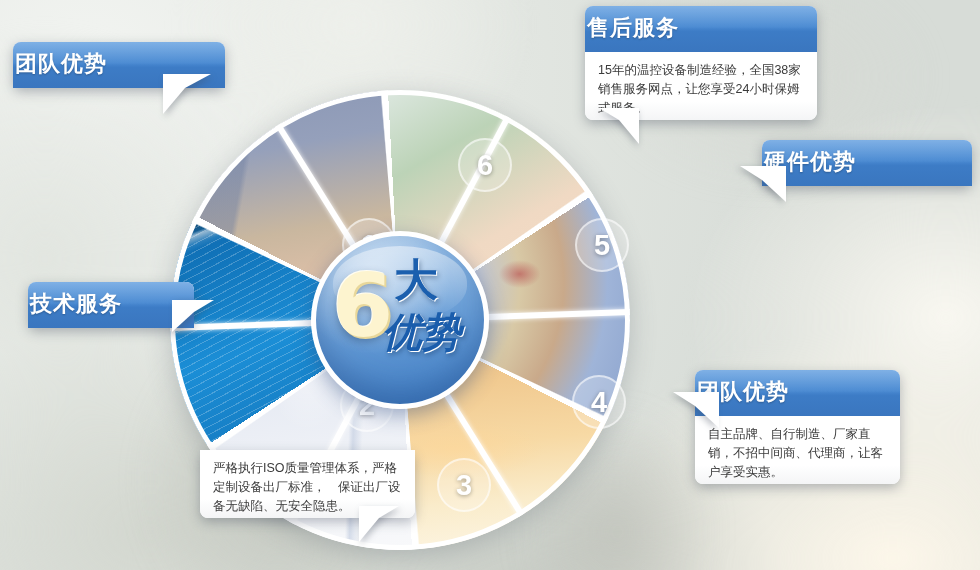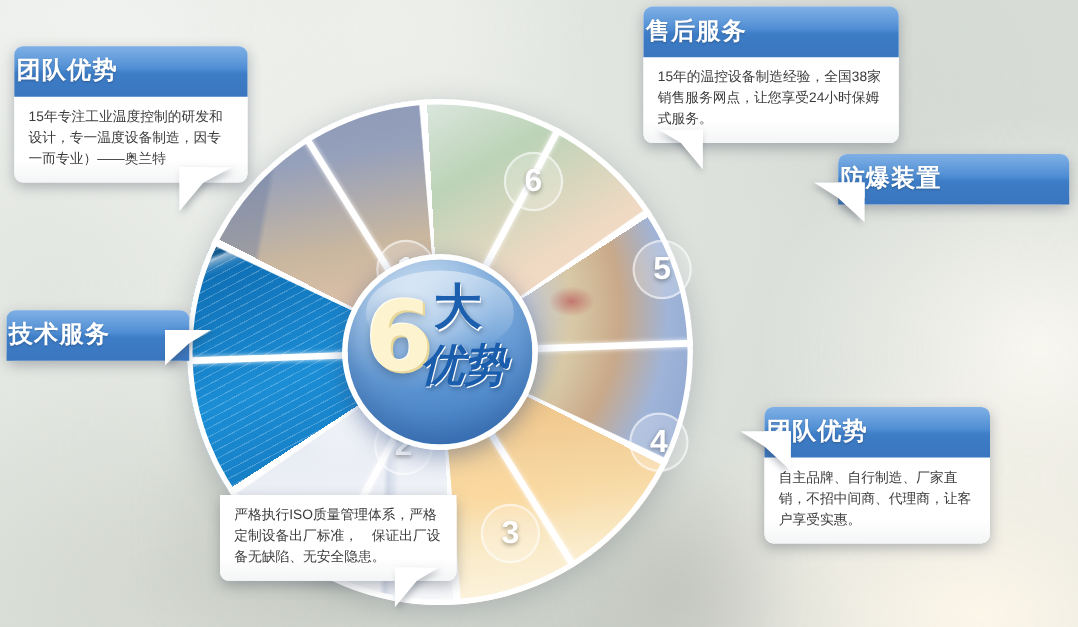--- a/index.html
+++ b/index.html
@@ -173,21 +173,21 @@
   .card .hd{
     background:linear-gradient(180deg,#5b9ade 0%,#4a8ad2 45%,#3d7cc6 55%,#3a76bf 100%);
     color:#fff; font-size:22px; font-weight:700;
     padding:7px 14px 9px 2px;
     border-radius:8px 8px 0 0;
     letter-spacing:1px;
     text-shadow:0 1px 2px rgba(0,0,0,.25);
   }
   .card .bd{
     color:#3b3b3b; font-size:12.5px; line-height:19px;
-    padding:9px 13px 12px 13px;
+    padding:9px 13px 2px 13px;
     border-radius:0 0 8px 8px;
     background:linear-gradient(180deg,#ffffff 0%,#ffffff 72%,#f4f5f6 100%);
   }
   .tail{ position:absolute; width:0; height:0; }
 
   
   #c-team   { left:13px;  top:42px;  width:212px; }
   #c-team .tail{ left:150px; bottom:-26px;
       border-left:22px solid #fff; border-top:14px solid #fff;
       border-right:26px solid transparent; border-bottom:26px solid transparent;
@@ -210,21 +210,21 @@
       border-top:14px solid #fff; border-right:24px solid #fff;
       border-bottom:22px solid transparent; border-left:22px solid transparent;
       filter:drop-shadow(-3px 2px 3px rgba(60,70,85,.3)); }
 
   #c-qual   { left:200px; top:450px; width:215px; }
   #c-qual .tail{ right:16px; bottom:-24px;
       border-left:20px solid #fff; border-top:12px solid #fff;
       border-right:20px solid transparent; border-bottom:24px solid transparent;
       filter:drop-shadow(2px 3px 3px rgba(60,70,85,.3)); }
 
-  #c-tech   { left:6px;  top:282px; width:166px; }
+  #c-tech   { left:28px;  top:282px; width:166px; }
   #c-tech .tail{ right:-20px; top:18px;
       border-top:12px solid #fff; border-left:22px solid #fff;
       border-bottom:20px solid transparent; border-right:20px solid transparent;
       filter:drop-shadow(3px 2px 3px rgba(60,70,85,.3)); }
 
   
   .card .hd::after{
     content:""; position:absolute; left:0; right:0; top:0; height:50%;
     border-radius:8px 8px 0 0;
     background:linear-gradient(180deg, rgba(255,255,255,.22), rgba(255,255,255,0));
@@ -315,32 +315,31 @@
     <div class="txt">
       <div class="big6">6</div>
       <div class="da">大</div>
       <div class="youshi">优势</div>
     </div>
   </div>
 </div>
 
 <div class="card" id="c-team">
   <div class="hd">团队优势</div>
-  <div class="bd">15年专注工业温度控制的研发和设计，专一温度设备制造，因专一而专业）——奥兰特</div>
   <div class="tail"></div>
 </div>
 
 <div class="card" id="c-after">
   <div class="hd">售后服务</div>
   <div class="bd">15年的温控设备制造经验，全国38家销售服务网点，让您享受24小时保姆式服务。</div>
   <div class="tail"></div>
 </div>
 
 <div class="card" id="c-hard">
-  <div class="hd">防爆装置</div>
+  <div class="hd">硬件优势</div>
   <div class="tail"></div>
 </div>
 
 <div class="card" id="c-soft">
   <div class="hd">团队优势</div>
   <div class="bd">自主品牌、自行制造、厂家直销，不招中间商、代理商，让客户享受实惠。</div>
   <div class="tail"></div>
 </div>
 
 <div class="card" id="c-qual">

